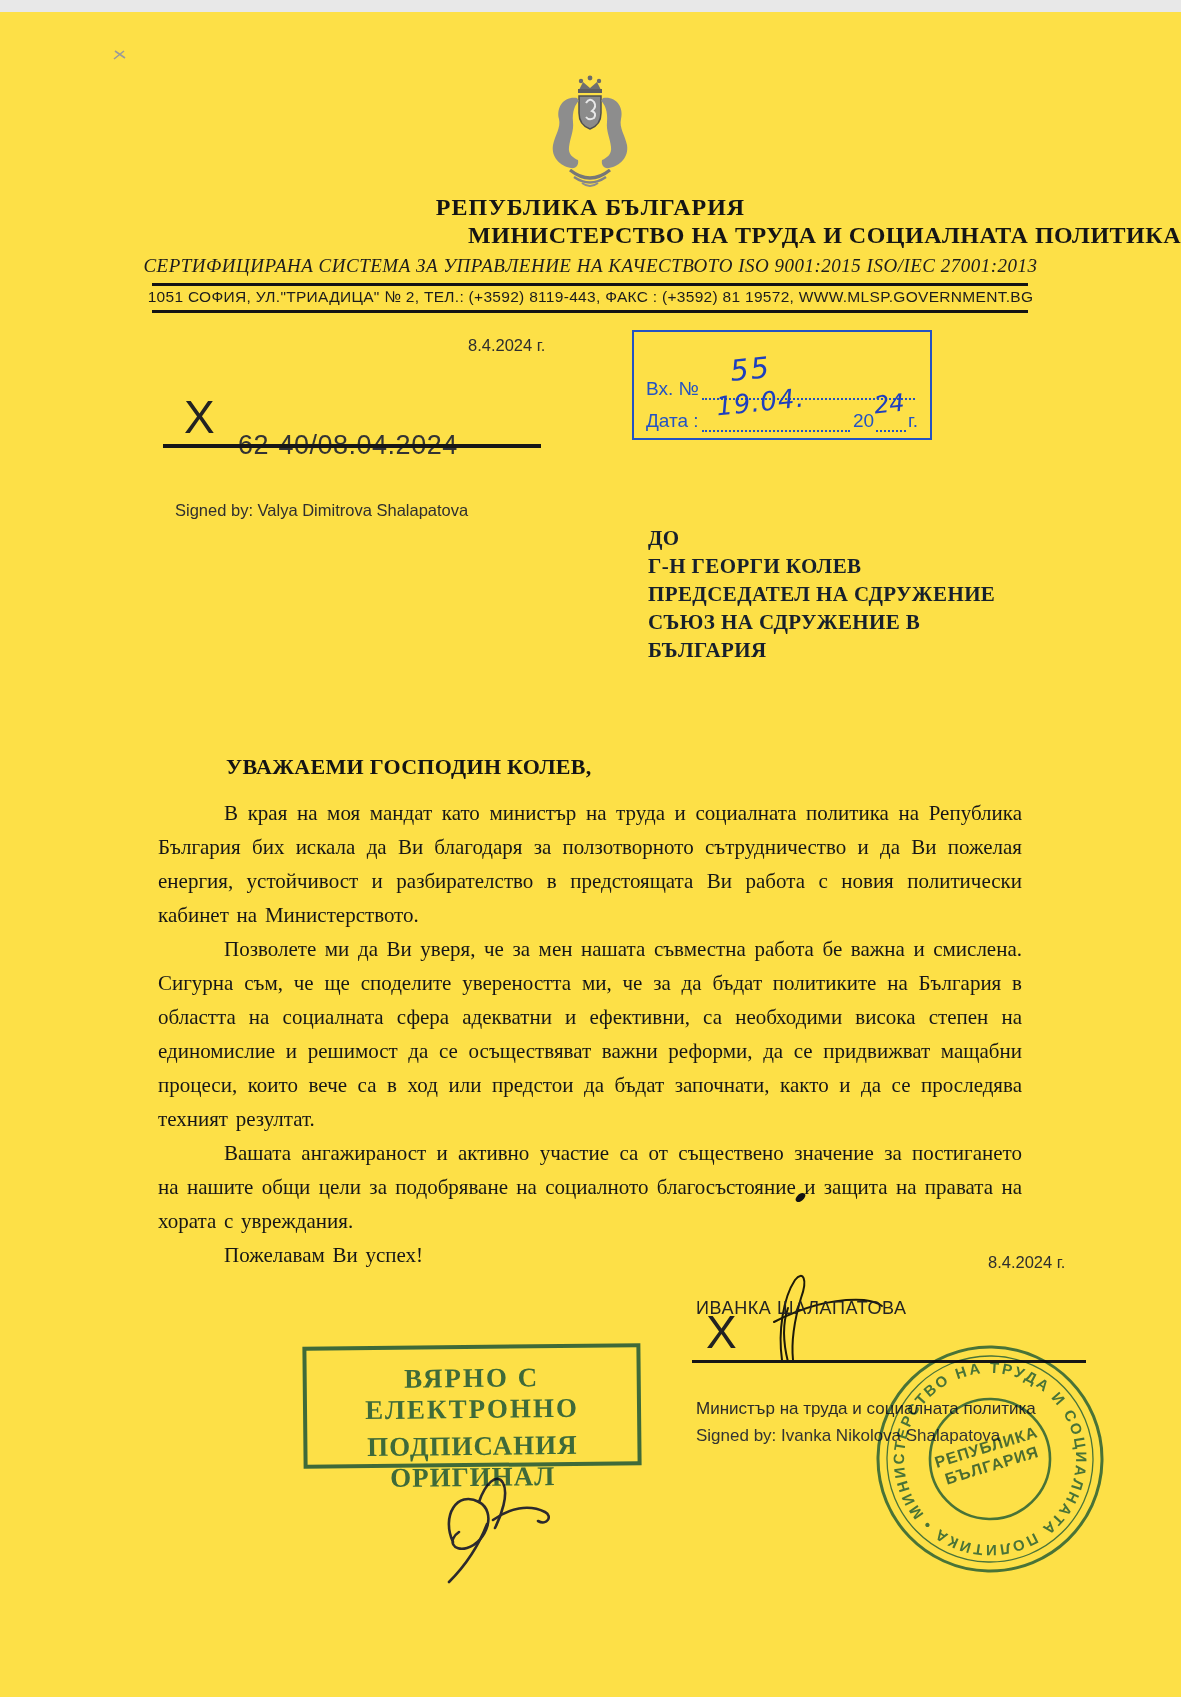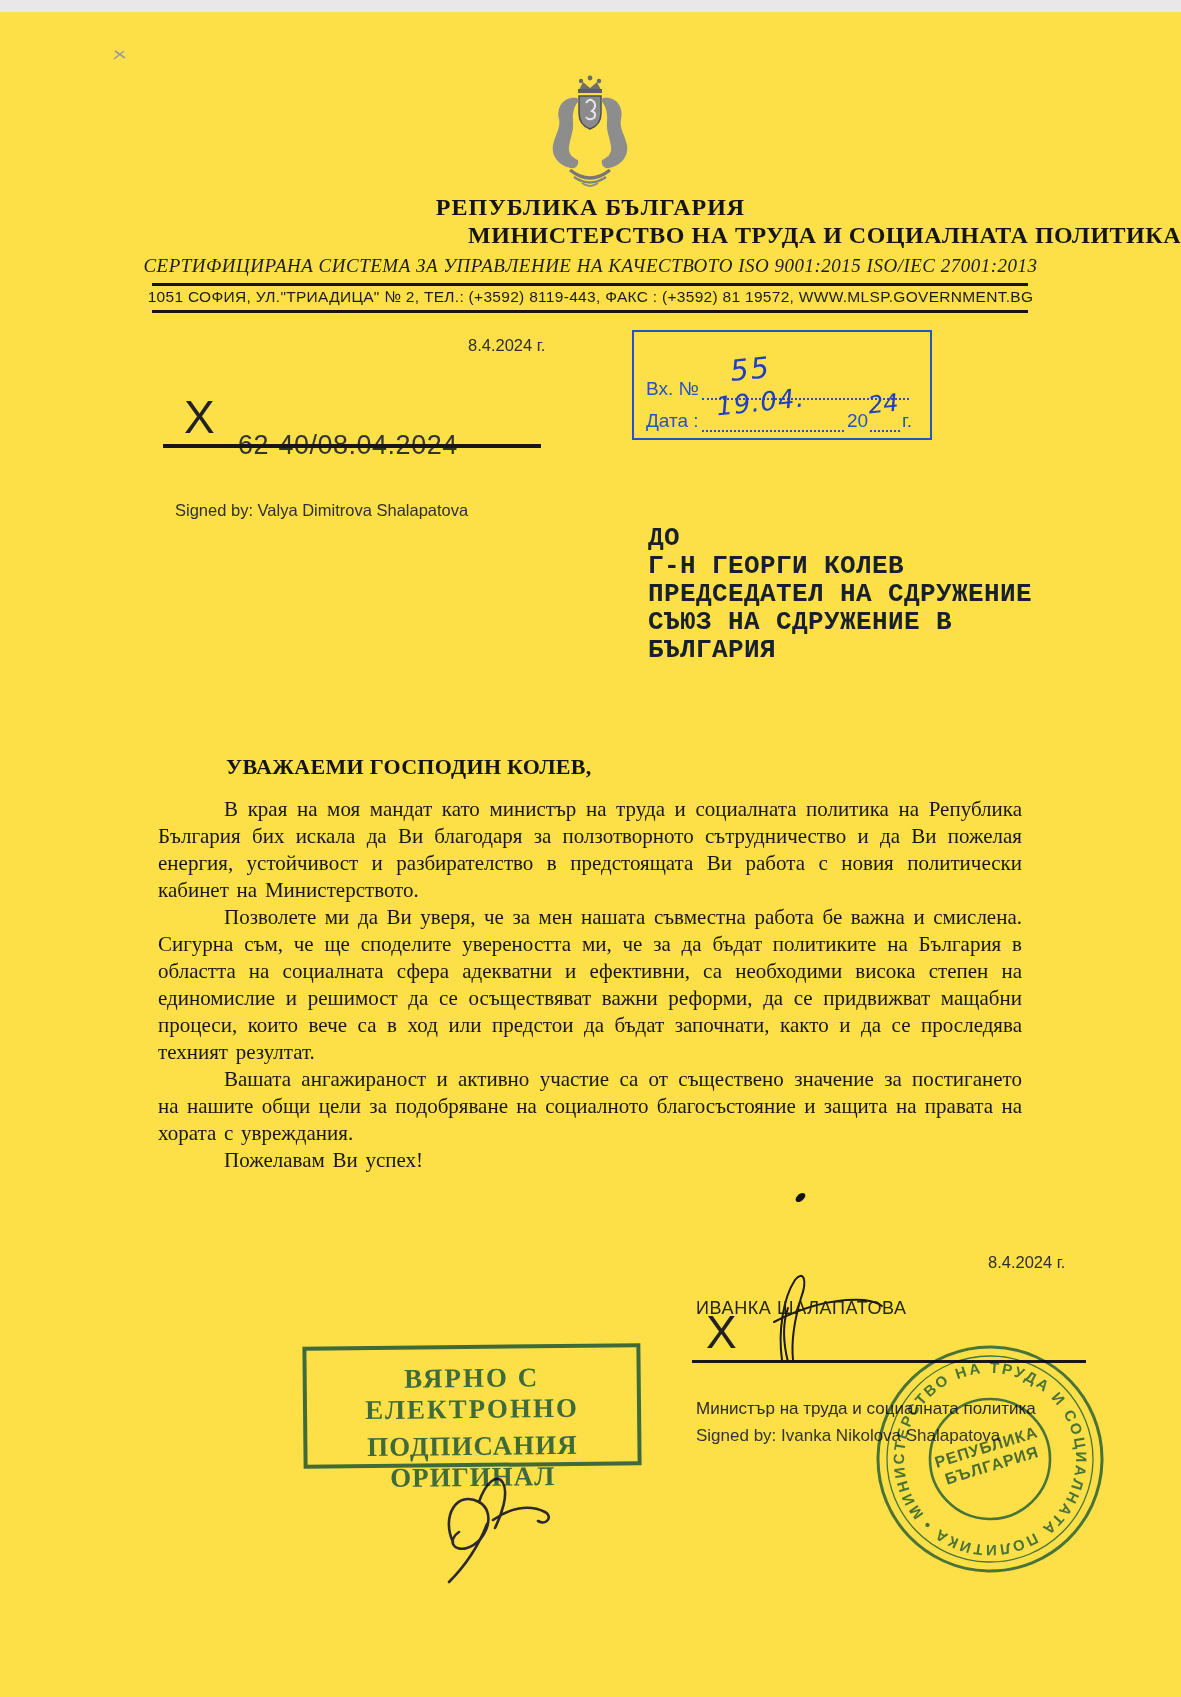--- a/index.html
+++ b/index.html
@@ -53,50 +53,50 @@
   .in-stamp {
     left:632px; top:318px; width:300px; height:110px;
     border:2.5px solid #2353c4; color:#2353c4;
     font-family:"Liberation Sans", sans-serif;
     box-sizing:border-box; background:rgba(255,255,255,0.0);
   }
   .in-stamp .title {
     height:36px; line-height:34px; text-align:center;
     border-bottom:2px solid #2353c4; font-size:18px; letter-spacing:0.2px;
   }
-  .in-row { position:absolute; left:12px; right:18px; display:flex; align-items:flex-end; }
+  .in-row { position:absolute; left:12px; right:12px; display:flex; align-items:flex-end; }
   .in-row .lbl { font-size:19px; white-space:nowrap; }
   .dots { border-bottom:2.5px dotted #2353c4; flex:1; height:20px; position:relative; margin:0 3px; }
   .dots-small { border-bottom:2.5px dotted #2353c4; width:30px; height:20px; position:relative; margin:0 2px; }
   .hand {
     position:absolute; color:#1e3fbe;
     font-family:"DejaVu Sans", sans-serif; font-style:italic; font-weight:500;
     transform:rotate(-6deg);
   }
   .hand.v55   { left:28px; top:-26px; font-size:29px; letter-spacing:2px; }
   .hand.v1904 { left:14px; top:-23px; font-size:26px; letter-spacing:1px; }
   .hand.v24   { left:-2px; top:-20px; font-size:24px; }
 
   
   .recipient {
     left:648px; top:512px; width:420px;
-    font-family:Liberation Mono, monospace; font-weight:bold;
-    font-size:26px; line-height:28px; letter-spacing:0.4px; color:#17202c;
+    font-family:Liberation Serif, serif; font-weight:bold;
+    font-size:21px; line-height:28px; letter-spacing:0.4px; color:#17202c;
   }
 
   
   .salutation {
     left:226px; top:742px;
     font-family:"Liberation Serif", serif; font-weight:bold;
     font-size:22px; letter-spacing:0.3px; color:#141414;
   }
   .body-txt {
     left:158px; top:784px; width:864px;
     font-family:"Liberation Serif", serif; font-size:21px;
-    line-height:27px; text-align:justify; color:#161616;
+    line-height:34px; text-align:justify; color:#161616;
     word-spacing:2.5px;
   }
   .body-txt p { margin:0; text-indent:66px; }
   .body-txt p.closing { text-align:left; }
 
   
   .sig-line { left:692px; top:1348px; width:394px; height:3px; background:#161616; }
   .sig-name {
     left:696px; top:1286px; font-family:"Liberation Sans", sans-serif;
     font-size:18px; letter-spacing:0.6px; color:#232323;

